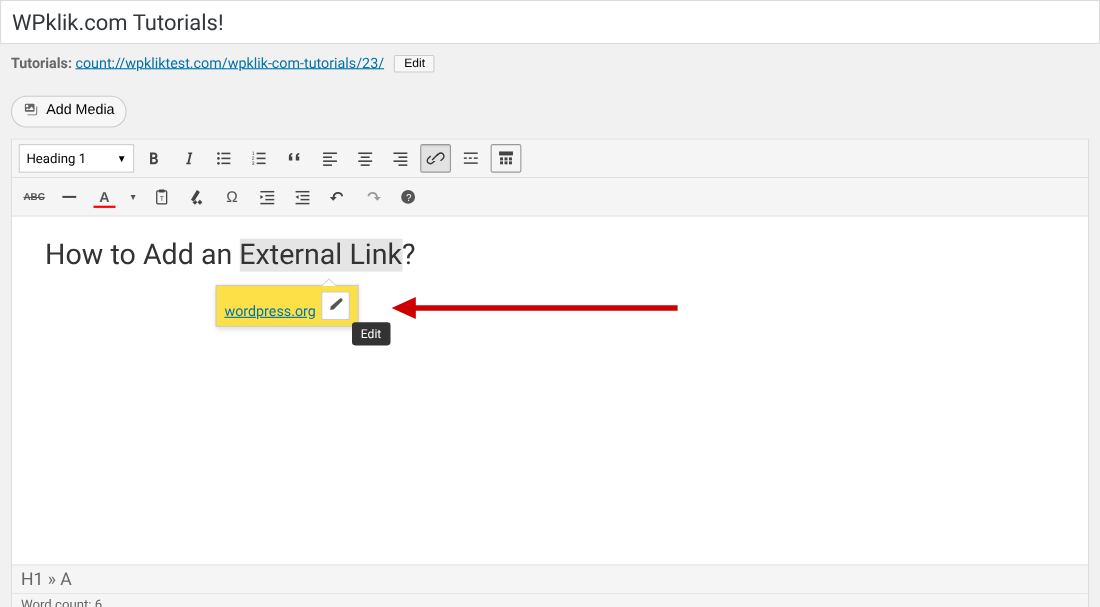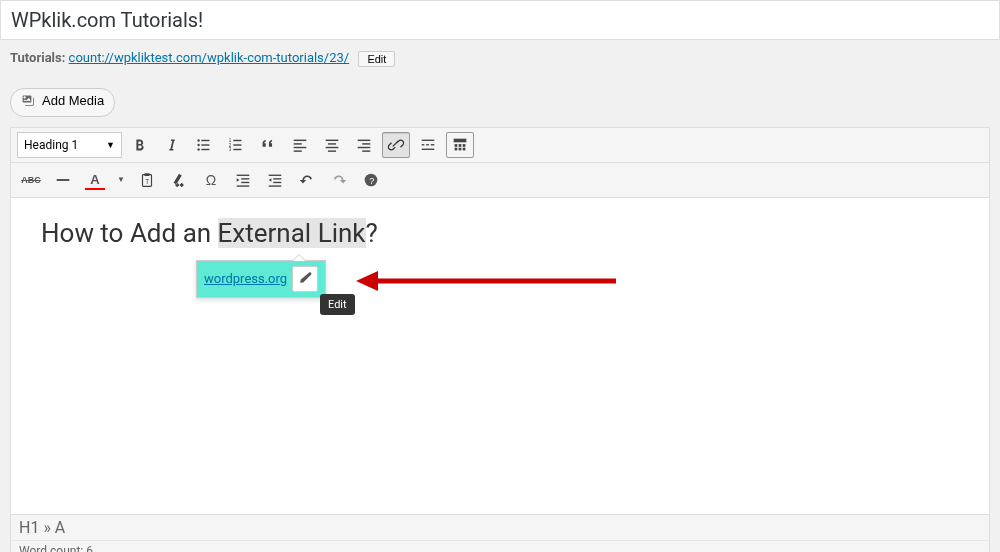--- a/index.html
+++ b/index.html
@@ -122,25 +122,25 @@
       font-weight: 400;
       color: #333;
     }
     .selected-text {
       background: #e5e5e5;
     }
     .link-popup {
       position: absolute;
       top: 62px;
       left: 185px;
-      background: #5eead4;
+      background: #fde047;
       border: 1px solid #ccc;
       box-shadow: 0 2px 5px rgba(0,0,0,0.15);
       display: flex;
-      align-items: center;
+      align-items: flex-end;
       padding: 5px 7px;
       gap: 5px;
     }
     .link-popup::before {
       content: '';
       position: absolute;
       top: -7px;
       left: 95px;
       border-left: 7px solid transparent;
       border-right: 7px solid transparent;

